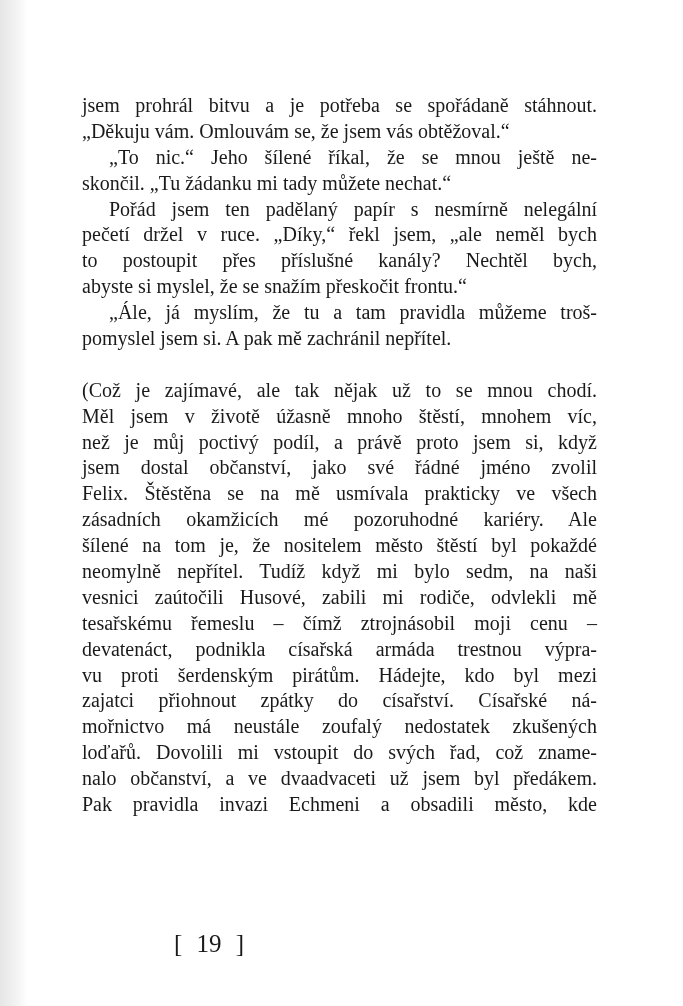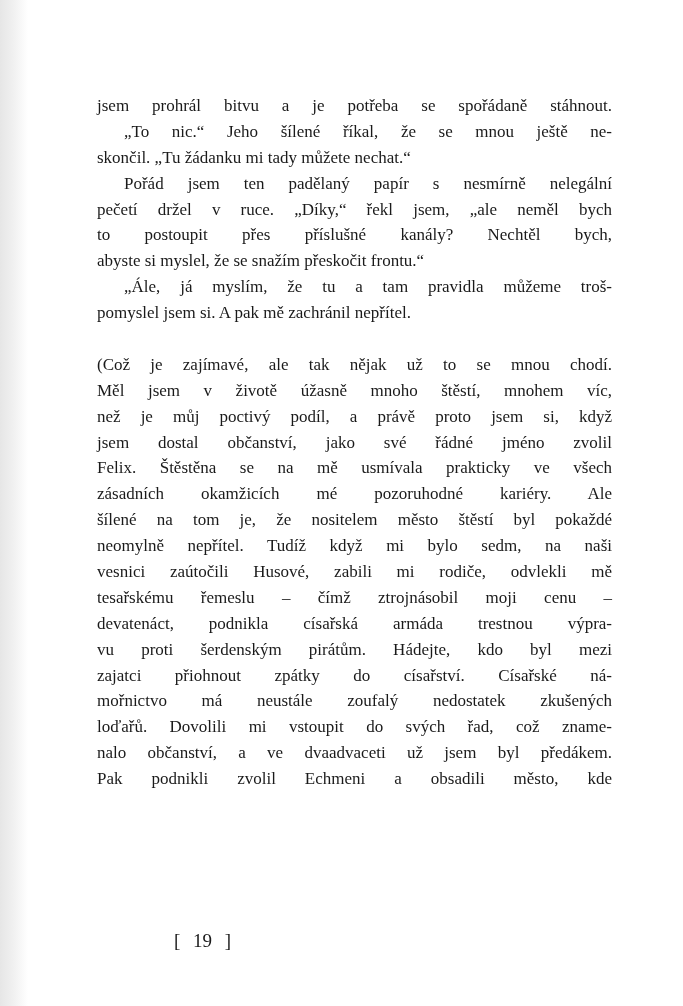--- a/index.html
+++ b/index.html
@@ -16,24 +16,24 @@
     color: #1a1a1a;
   }
   .page-shade {
     position: absolute;
     left: 0; top: 0;
     width: 28px; height: 1006px;
     background: linear-gradient(to right, #e6e6e6 0%, #f1f1f1 50%, #ffffff 100%);
   }
   .text-block {
     position: absolute;
-    left: 97px;
+    left: 82px;
     top: 93px;
     width: 515px;
-    font-size: 17px;
+    font-size: 20px;
     line-height: 25.9px;
     text-align: justify;
     text-align-last: left;
     hyphens: manual;
   }
   .line {
     display: block;
     white-space: nowrap;
     text-align: justify;
     text-align-last: justify;
@@ -45,34 +45,35 @@
   .line.indent {
     padding-left: 27px;
   }
   .blank {
     height: 25.9px;
   }
   .page-number {
     position: absolute;
     left: 174px;
     top: 930px;
-    font-size: 19px;
+    font-size: 25px;
     letter-spacing: 0px;
     color: #1a1a1a;
     word-spacing: 8px;
   }
 </style>
 </head>
 <body>
 
 <div class="page-shade"></div>
 
 <div class="text-block">
 
   <span class="line">jsem prohrál bitvu a je potřeba se spořádaně stáhnout.</span>
+  <span class="line last indent" style="padding-left:0">„Děkuju vám. Omlouvám se, že jsem vás obtěžoval.“</span>
   <span class="line indent">„To nic.“ Jeho šílené říkal, že se mnou ještě ne-</span>
   <span class="line last">skončil. „Tu žádanku mi tady můžete nechat.“</span>
   <span class="line indent">Pořád jsem ten padělaný papír s nesmírně nelegální</span>
   <span class="line">pečetí držel v ruce. „Díky,“ řekl jsem, „ale neměl bych</span>
   <span class="line">to postoupit přes příslušné kanály? Nechtěl bych,</span>
   <span class="line last">abyste si myslel, že se snažím přeskočit frontu.“</span>
   <span class="line indent">„Ále, já myslím, že tu a tam pravidla můžeme troš-</span>
   <span class="line last">pomyslel jsem si. A pak mě zachránil nepřítel.</span>
 
   <div class="blank"></div>
@@ -86,16 +87,16 @@
   <span class="line">šílené na tom je, že nositelem město štěstí byl pokaždé</span>
   <span class="line">neomylně nepřítel. Tudíž když mi bylo sedm, na naši</span>
   <span class="line">vesnici zaútočili Husové, zabili mi rodiče, odvlekli mě</span>
   <span class="line">tesařskému řemeslu – čímž ztrojnásobil moji cenu –</span>
   <span class="line">devatenáct, podnikla císařská armáda trestnou výpra-</span>
   <span class="line">vu proti šerdenským pirátům. Hádejte, kdo byl mezi</span>
   <span class="line">zajatci přiohnout zpátky do císařství. Císařské ná-</span>
   <span class="line">mořnictvo má neustále zoufalý nedostatek zkušených</span>
   <span class="line">loďařů. Dovolili mi vstoupit do svých řad, což zname-</span>
   <span class="line">nalo občanství, a ve dvaadvaceti už jsem byl předákem.</span>
-  <span class="line">Pak podnikli zvolil Echmeni a obsadili město, kde</span>
+  <span class="line">Pak pravidla invazi Echmeni a obsadili město, kde</span>
 </div>
 
 <div class="page-number">[ 19 ]</div>
 
 </body></html>

